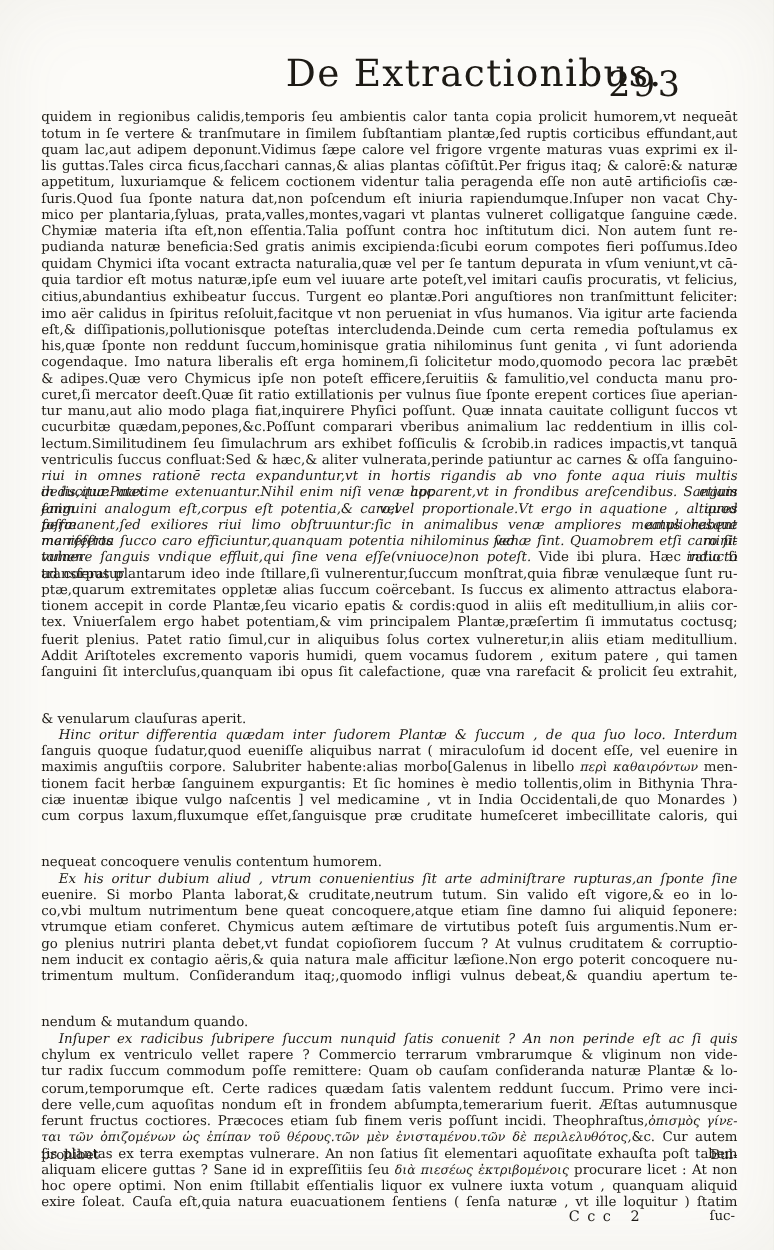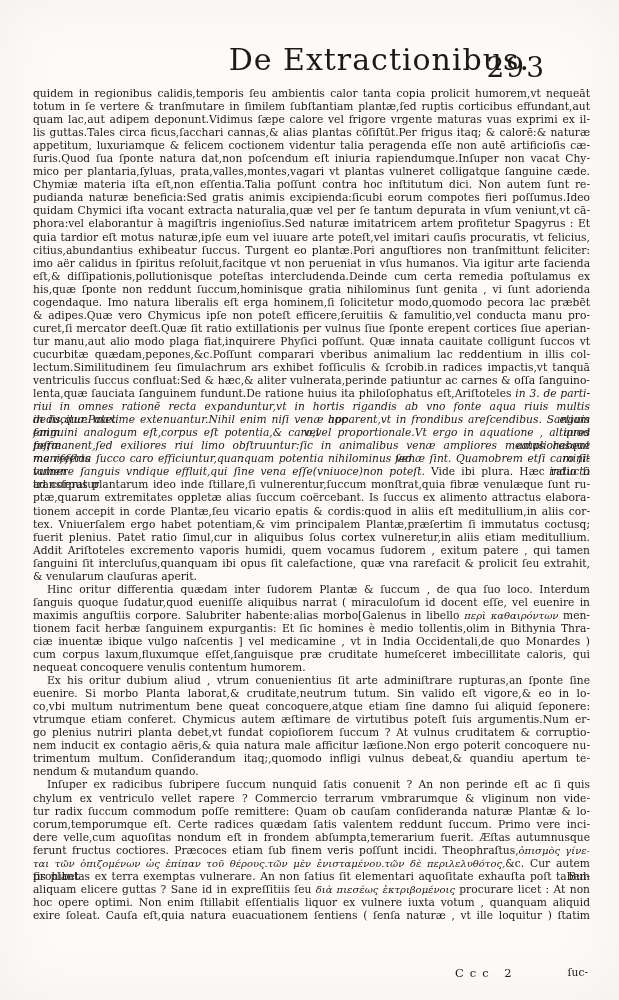--- a/index.html
+++ b/index.html
@@ -6,22 +6,22 @@
   body{background:#e9e8e4;font-family:"DejaVu Serif", serif;}
   .scan{width:619px;height:1000px;position:relative;background:#fcfbf8;overflow:hidden;
         box-shadow:inset 0 0 60px rgba(120,110,90,.08);color:#1d1a15;}
   .header{position:absolute;top:42px;left:33px;width:557px;height:42px;}
   .title{position:absolute;left:16px;right:60px;text-align:right;font-size:30px;letter-spacing:1px;
          white-space:nowrap;}
   .pagenum{position:absolute;right:44px;top:9px;font-size:28px;letter-spacing:2px;}
   .textblock{position:absolute;top:87px;left:33px;width:557px;font-size:10.7px;line-height:13.05px;
              text-rendering:optimizeLegibility;}
   .line{white-space:normal;text-align:justify;text-align-last:justify;height:13.05px;overflow:visible;}
-  .line.end{text-align-last:left;}
-  .line.ind{text-indent:14px;}
+  .line.end{text-align-last:left;margin-top:24px;}
+  .line.ind{text-indent:14px;font-style:italic;}
   .it{font-style:italic;}
   .gr{font-style:italic;font-size:10px;}
   .footer{position:absolute;top:966px;left:33px;width:557px;font-size:11.5px;}
   .sig{position:absolute;left:422px;letter-spacing:6px;}
   .catch{position:absolute;right:2px;font-size:10.7px;}
 </style>
 </head>
 <body>
 
 <div class="scan">
@@ -34,34 +34,32 @@
       <div class="line"><span>quidem in regionibus calidis,temporis ſeu ambientis calor tanta copia prolicit humorem,vt nequeāt</span></div>
       <div class="line"><span>totum in ſe vertere &amp; tranſmutare in ſimilem ſubſtantiam plantæ,ſed ruptis corticibus effundant,aut</span></div>
       <div class="line"><span>quam lac,aut adipem deponunt.Vidimus ſæpe calore vel frigore vrgente maturas vuas exprimi ex il-</span></div>
       <div class="line"><span>lis guttas.Tales circa ficus,ſacchari cannas,&amp; alias plantas cōſiſtūt.Per frigus itaq; &amp; calorē:&amp; naturæ</span></div>
       <div class="line"><span>appetitum, luxuriamque &amp; felicem coctionem videntur talia peragenda eſſe non autē artificioſis cæ-</span></div>
       <div class="line"><span>ſuris.Quod ſua ſponte natura dat,non poſcendum eſt iniuria rapiendumque.Inſuper non vacat Chy-</span></div>
       <div class="line"><span>mico per plantaria,ſyluas, prata,valles,montes,vagari vt plantas vulneret colligatque ſanguine cæde.</span></div>
       <div class="line"><span>Chymiæ materia iſta eſt,non eſſentia.Talia poſſunt contra hoc inſtitutum dici.  Non autem ſunt re-</span></div>
       <div class="line"><span>pudianda naturæ beneficia:Sed gratis animis excipienda:ſicubi eorum compotes fieri poſſumus.Ideo</span></div>
       <div class="line"><span>quidam Chymici iſta vocant extracta naturalia,quæ vel per ſe tantum depurata in vſum veniunt,vt cā-</span></div>
-      <div class="line"><span>phora:vel elaborantur à magiſtris ingenioſius.Sed naturæ imitatricem artem profitetur Spagyrus : Et</span></div>
       <div class="line"><span>quia tardior eſt motus naturæ,ipſe eum vel iuuare arte poteſt,vel imitari cauſis procuratis, vt felicius,</span></div>
       <div class="line"><span>citius,abundantius exhibeatur ſuccus. Turgent eo plantæ.Pori anguſtiores non tranſmittunt feliciter:</span></div>
       <div class="line"><span>imo aër calidus in ſpiritus reſoluit,facitque vt non perueniat in vſus humanos. Via igitur arte facienda</span></div>
       <div class="line"><span>eſt,&amp; diſſipationis,pollutionisque poteſtas intercludenda.Deinde cum certa remedia poſtulamus ex</span></div>
       <div class="line"><span>his,quæ ſponte non reddunt ſuccum,hominisque gratia nihilominus ſunt genita , vi ſunt adorienda</span></div>
       <div class="line"><span>cogendaque. Imo natura liberalis eſt erga hominem,ſi ſolicitetur modo,quomodo pecora lac præbēt</span></div>
       <div class="line"><span>&amp; adipes.Quæ vero Chymicus ipſe non poteſt efficere,ſeruitiis &amp; famulitio,vel conducta manu pro-</span></div>
       <div class="line"><span>curet,ſi mercator deeſt.Quæ ſit ratio extillationis per vulnus ſiue ſponte erepent cortices ſiue aperian-</span></div>
       <div class="line"><span>tur manu,aut alio modo plaga fiat,inquirere Phyſici poſſunt. Quæ innata cauitate colligunt ſuccos vt</span></div>
       <div class="line"><span>cucurbitæ quædam,pepones,&amp;c.Poſſunt comparari vberibus animalium lac reddentium in illis col-</span></div>
       <div class="line"><span>lectum.Similitudinem ſeu ſimulachrum ars exhibet foſſiculis &amp; ſcrobib.in radices impactis,vt tanquā</span></div>
       <div class="line"><span>ventriculis ſuccus confluat:Sed &amp; hæc,&amp; aliter vulnerata,perinde patiuntur ac carnes &amp; oſſa ſanguino-</span></div>
-      <div class="line"><span>lenta,quæ ſauciata ſanguinem fundunt.De ratione huius ita philoſophatus eſt,Ariſtoteles </span><span class="it">in 3. de parti-</span></div>
       <div class="line"><span class="it">riui in omnes rationē recta expanduntur,vt in hortis rigandis ab vno fonte aqua riuis multis deducitur.Patet hoc etiam</span></div>
       <div class="line"><span class="it">in iis,quæ maxime extenuantur.Nihil enim niſi venæ apparent,vt in frondibus areſcendibus.  Sanguis enim vel quod</span></div>
       <div class="line"><span class="it">ſanguini analogum eſt,corpus eſt potentia,&amp; caro,vel proportionale.Vt ergo in aquatione , altiores foſſæ amplioresque</span></div>
       <div class="line"><span class="it">permanent,ſed exiliores riui limo obſtruuntur:ſic in animalibus venæ ampliores meatus habent manifeſtos : ſed mini-</span></div>
       <div class="line"><span class="it">me referta ſucco caro efficiuntur,quanquam potentia nihilominus venæ ſint.  Quamobrem etſi caro ſit tamen inducto</span></div>
       <div class="line"><span class="it">vulnere ſanguis vndique effluit,qui ſine vena eſſe(vniuoce)non poteſt.</span><span>  Vide ibi plura.  Hæc ratio ſi transferatur</span></div>
       <div class="line"><span>ad corpus plantarum ideo inde ſtillare,ſi vulnerentur,ſuccum monſtrat,quia fibræ venulæque ſunt ru-</span></div>
       <div class="line"><span>ptæ,quarum extremitates oppletæ alias ſuccum coërcebant.  Is ſuccus ex alimento attractus elabora-</span></div>
       <div class="line"><span>tionem accepit in corde Plantæ,ſeu vicario epatis &amp; cordis:quod in aliis eſt meditullium,in aliis cor-</span></div>
       <div class="line"><span>tex. Vniuerſalem ergo habet potentiam,&amp; vim principalem Plantæ,præſertim ſi immutatus coctusq;</span></div>

